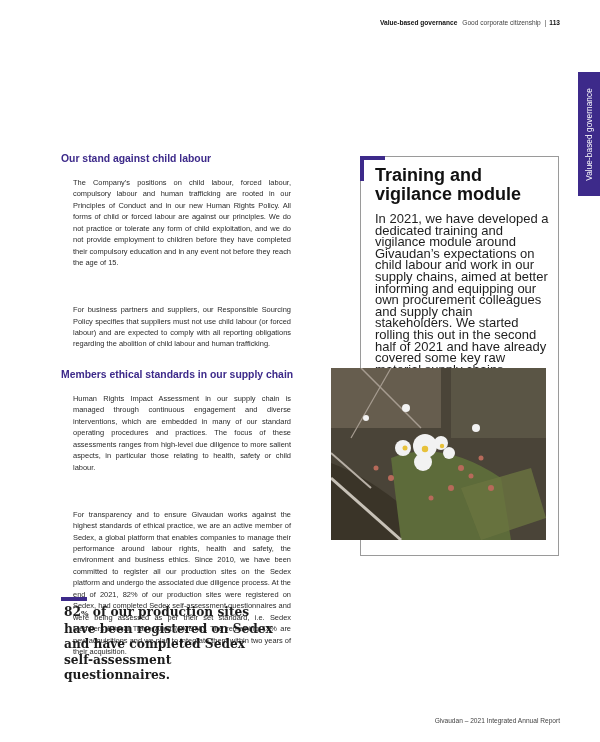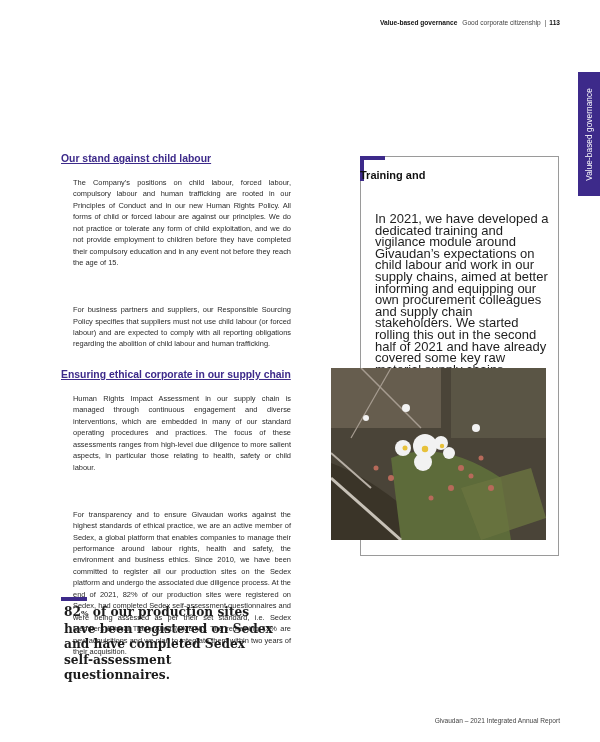--- a/index.html
+++ b/index.html
@@ -17,41 +17,41 @@
 
     .side-tab {
       position: absolute; left: 578px; top: 72px; width: 22px; height: 124px; background: #3d2a8a;
       display: flex; align-items: center; justify-content: center;
     }
     .side-tab span {
       transform: rotate(-90deg); white-space: nowrap; color: #fff; font-size: 8.2px; letter-spacing: 0.1px;
     }
 
     .col-left { position: absolute; left: 61px; top: 152px; width: 242px; }
-    .h2 { font-weight: bold; color: #3d2a8a; font-size: 10.4px; margin: 0 0 1px 0; line-height: 13px; text-decoration: underline; }
+    .h2 { font-weight: bold; color: #3d2a8a; font-size: 10.4px; margin: 0 0 1px 0; line-height: 13px; }
     .p { font-size: 7.45px; line-height: 11.45px; text-align: justify; margin: 12px; color: #2b2b2b; }
     .gap { height: 11.5px; }
 
     .quote-bar { position: absolute; left: 61px; top: 597px; width: 26px; height: 4px; background: #3d2a8a; }
     .quote {
       position: absolute; left: 64px; top: 605px; width: 210px;
       font-family: "DejaVu Serif", serif; font-weight: bold; font-size: 12.2px; line-height: 15.5px; color: #1c1c1c;
     }
     .quote .pct { font-size: 8px; }
 
     .box {
       position: absolute; left: 360px; top: 156px; width: 199px; height: 400px;
       border: 1px solid #9a9a9a; border-left: 0; box-sizing: border-box;
     }
     .box-left-border { position: absolute; left: 360px; top: 156px; width: 1px; height: 212px; background: #9a9a9a; }
     .box-left-border2 { position: absolute; left: 360px; top: 540px; width: 1px; height: 16px; background: #9a9a9a; }
     .box-corner-h { position: absolute; left: 360px; top: 156px; width: 25px; height: 4px; background: #3d2a8a; }
     .box-corner-v { position: absolute; left: 360px; top: 156px; width: 4px; height: 25px; background: #3d2a8a; }
     .box-title {
-      position: absolute; left: 360px; top: 166px; font-weight: bold; font-size: 11px; line-height: 18.5px; color: #111;
+      position: absolute; left: 375px; top: 166px; font-weight: bold; font-size: 18px; line-height: 18.5px; color: #111;
       width: 170px;
     }
     .box-body {
       position: absolute; left: 375px; top: 213px; width: 178px; font-size: 13px; line-height: 11.6px; color: #1e1e1e;
     }
 
     .photo {
       position: absolute; left: 331px; top: 368px; width: 215px; height: 172px; overflow: hidden;
       background: linear-gradient(135deg, #5b5246 0%, #6f6556 25%, #3e3a31 45%, #5a5a42 60%, #4a4236 80%, #2f2a24 100%);
     }
@@ -66,36 +66,37 @@
 <div class="side-tab">
   <span>Value-based governance</span>
 </div>
 
 <div class="col-left">
   <h2 class="h2">Our stand against child labour</h2>
   <p class="p">The Company’s positions on child labour, forced labour, compulsory labour and human trafficking are rooted in our Principles of Conduct and in our new Human Rights Policy. All forms of child or forced labour are against our principles. We do not practice or tolerate any form of child exploitation, and we do not provide employment to children before they have completed their compulsory education and in any event not before they reach the age of 15.</p>
   <div class="gap"></div>
   <p class="p">For business partners and suppliers, our Responsible Sourcing Policy specifies that suppliers must not use child labour (or forced labour) and are expected to comply with all reporting obligations regarding the abolition of child labour and human trafficking.</p>
   <div style="height:6px"></div>
-  <h2 class="h2">Ensuring ethical corporate in our supply chain</h2>
+  <h2 class="h2">Members ethical standards in our supply chain</h2>
   <p class="p">Human Rights Impact Assessment in our supply chain is managed through continuous engagement and diverse interventions, which are embedded in many of our standard operating procedures and practices. The focus of these assessments ranges from high-level due diligence to more salient aspects, in particular those relating to health, safety or child labour.</p>
   <div class="gap"></div>
   <p class="p">For transparency and to ensure Givaudan works against the highest standards of ethical practice, we are an active member of Sedex, a global platform that enables companies to manage their performance around labour rights, health and safety, the environment and business ethics. Since 2010, we have been committed to register all our production sites on the Sedex platform and undergo the associated due diligence process. At the end of 2021, 82% of our production sites were registered on Sedex, had completed Sedex self-assessment questionnaires and were being assessed as per their set standard, i.e. Sedex Members Ethical Trade Audit (SMETA). The remaining 18% are new acquisitions and we plan to integrate them within two years of their acquisition.</p>
 </div>
 
 <div class="quote-bar"></div>
 <div class="quote"><span>82</span><span class="pct">%</span><span> of our production sites have been registered on Sedex and have completed Sedex self-assessment questionnaires.</span></div>
 
 <div class="box"></div>
 <div class="box-left-border"></div>
 <div class="box-left-border2"></div>
 <div class="box-corner-h"></div>
 <div class="box-corner-v"></div>
 <div class="box-title">
   <div>Training and</div>
+  <div>vigilance module</div>
 </div>
 <div class="box-body">In 2021, we have developed a dedicated training and vigilance module around Givaudan’s expectations on child labour and work in our supply chains, aimed at better informing and equipping our own procurement colleagues and supply chain stakeholders. We started rolling this out in the second half of 2021 and have already covered some key raw material supply chains including, among others, thaumatococcus in the Ivory Coast, cistus in Spain and vanilla in Madagascar.</div>
 
 <div class="photo" title="White cistus flowers among green and reddish foliage">
   <svg width="215" height="172" viewBox="0 0 215 172">
     <rect width="215" height="172" fill="#4a4438"></rect>
     <rect x="120" y="0" width="95" height="70" fill="#5e5a48" opacity="0.8"></rect>
     <rect x="0" y="0" width="110" height="60" fill="#7a6e5e" opacity="0.6"></rect>
     <path d="M0 95 Q40 110 80 145 L90 172 L0 172 Z" fill="#3a3428"></path>
     <path d="M60 90 Q110 70 170 110 L180 172 L70 172 Z" fill="#5d6b3a"></path>

